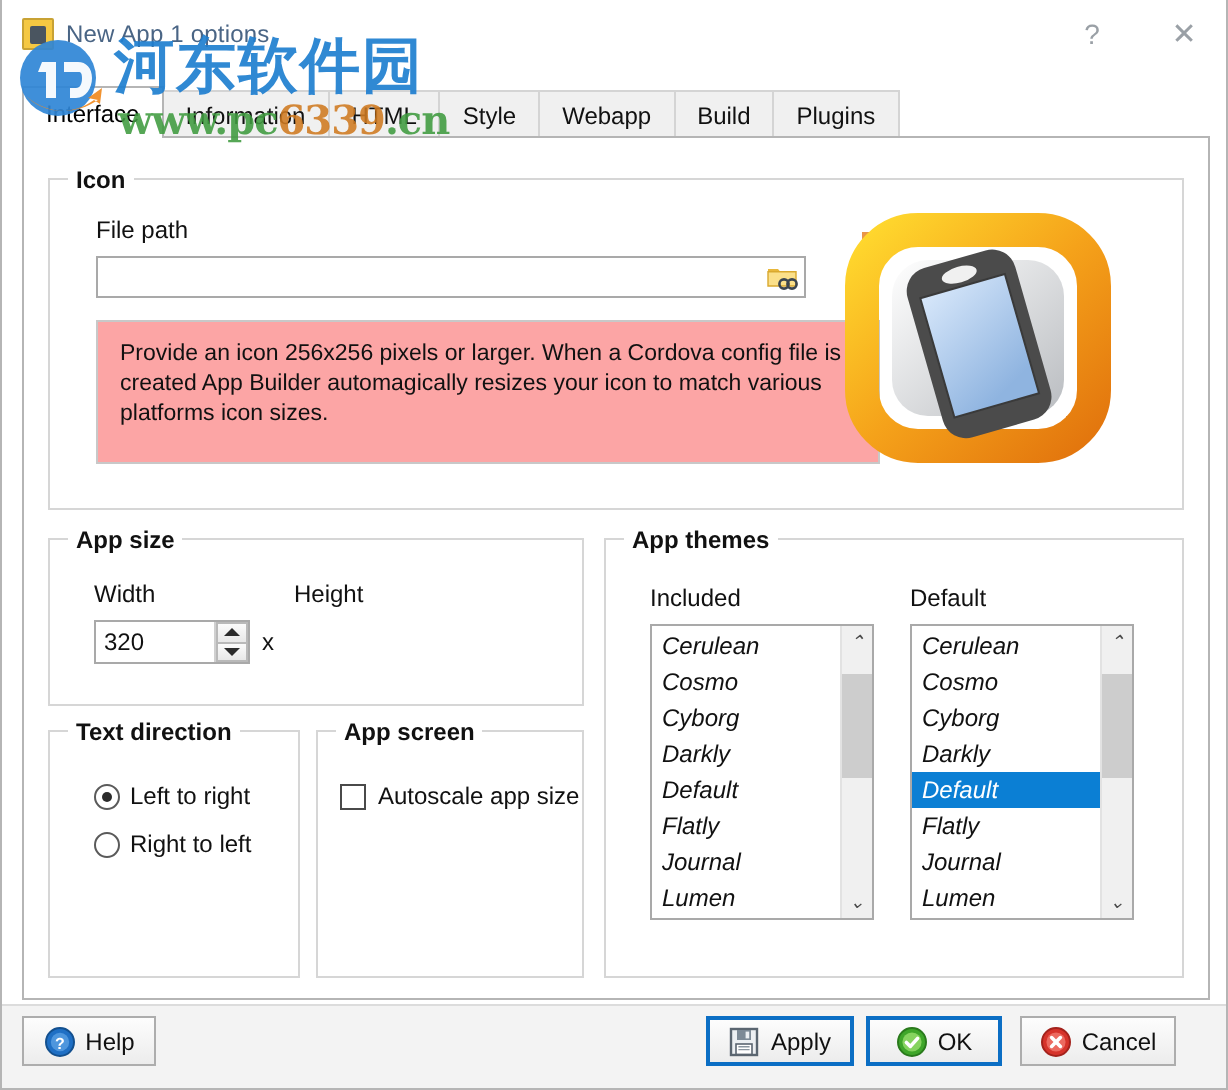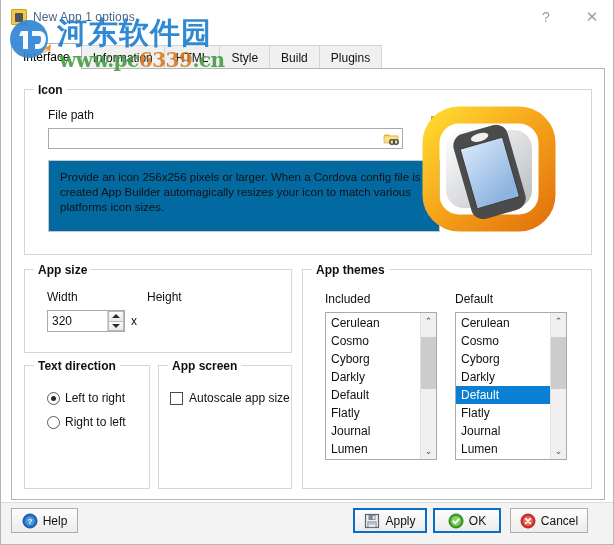--- a/index.html
+++ b/index.html
@@ -139,21 +139,21 @@
   .browse-btn {
     width: 22px; height: 19px;
     display: flex; align-items: center; justify-content: center;
     flex: none;
   }
 
   .infobox {
     position: absolute; left: 23px; top: 70px;
     width: 392px; height: 72px;
     border: 1px solid #c8c8c8;
-    background: #0369a1;
+    background: #fca5a5;
     padding: 9px 11px;
     font-size: 11.5px;
     line-height: 15px;
     color: #111;
   }
 
   .icon-preview {
     position: absolute; left: 392px; top: 14px;
     width: 150px; height: 138px;
   }
@@ -248,20 +248,21 @@
 
   
   .list-lbl { font-size: 12px; color: #111; position: absolute; }
   .listbox {
     position: absolute;
     width: 112px; height: 148px;
     border: 1px solid #a9a9a9;
     background: #ffffff;
     display: flex;
     overflow: hidden;
+    font-style: italic;
   }
   .list-items {
     flex: 1;
     padding: 1px 0 0 0;
   }
   .list-item {
     height: 18px; line-height: 18px;
     padding-left: 5px;
     font-size: 12px; color: #111;
     white-space: nowrap;
@@ -354,20 +355,21 @@
       <div class="title-btn">?</div>
       <div class="title-btn close">✕</div>
     </div>
   </div>
 
   <div class="tabstrip">
     <div class="tab active">Interface</div>
     <div class="tab">Information</div>
     <div class="tab">HTML</div>
     <div class="tab">Style</div>
+    <div class="tab">Webapp</div>
     <div class="tab">Build</div>
     <div class="tab">Plugins</div>
   </div>
 
   <div class="page">
 
     <div class="group" id="grp-icon">
       <div class="legend">Icon</div>
 
       <div class="lbl filepath-label">File path</div>

